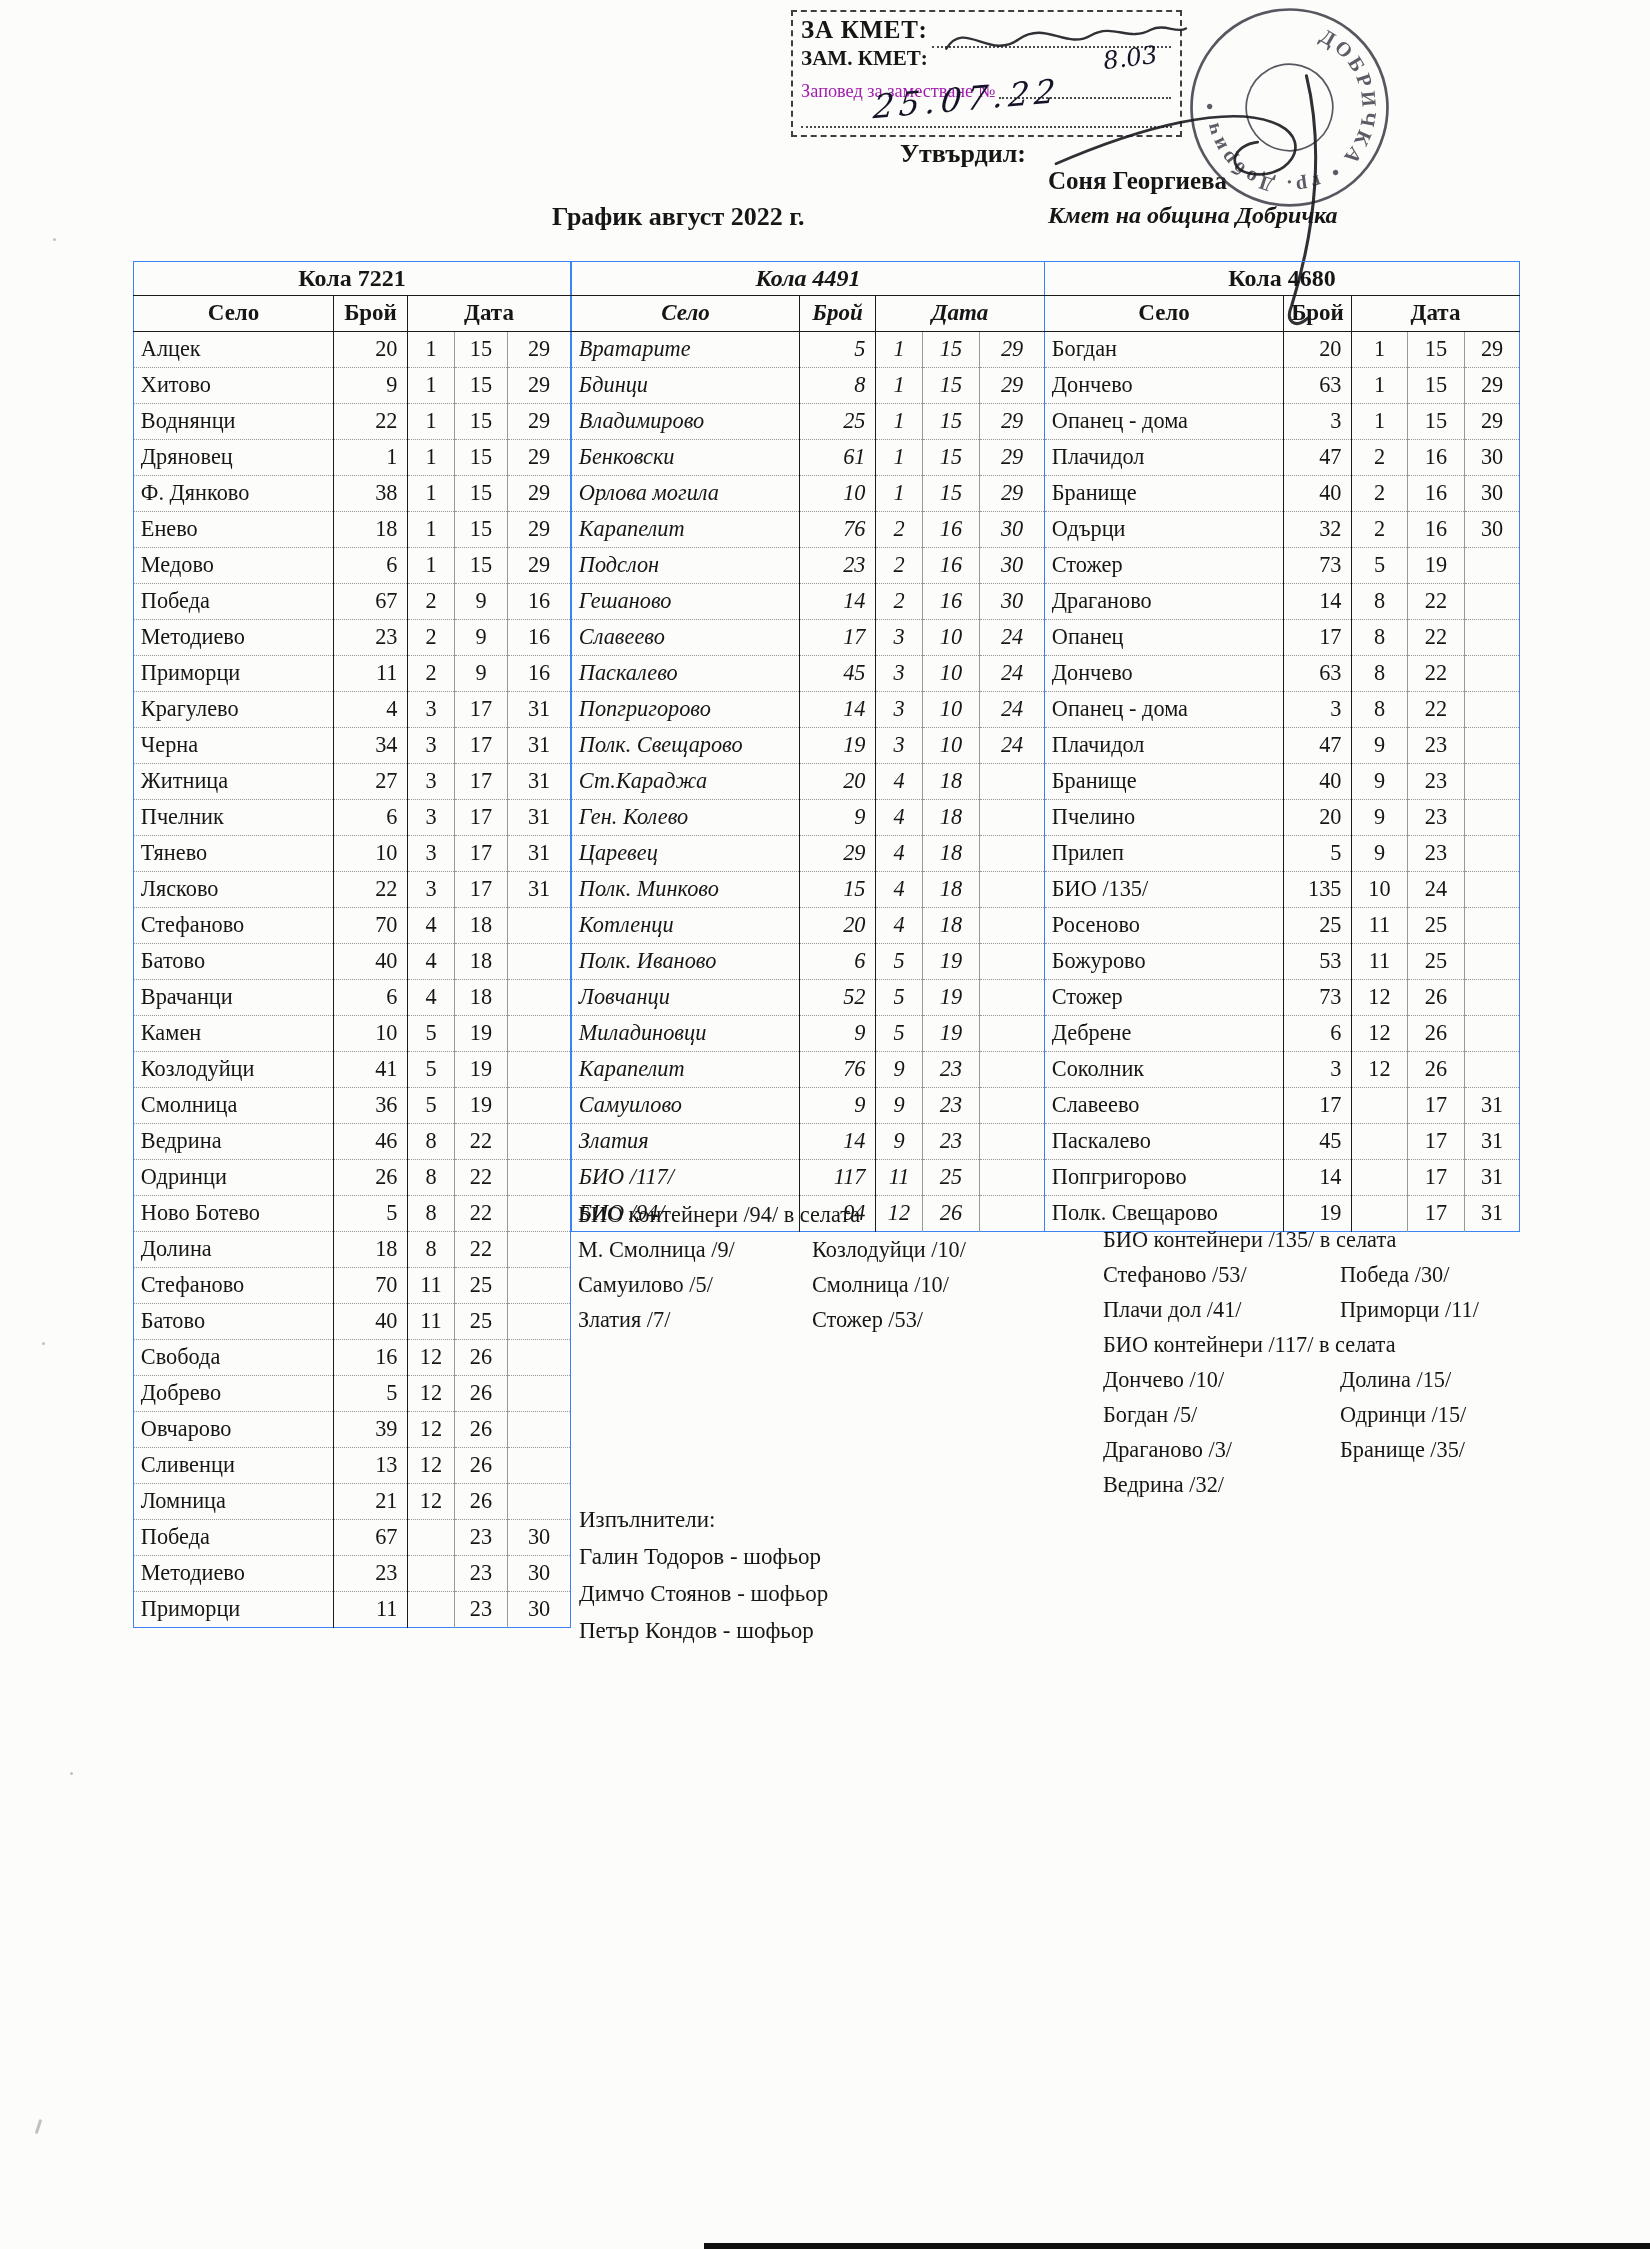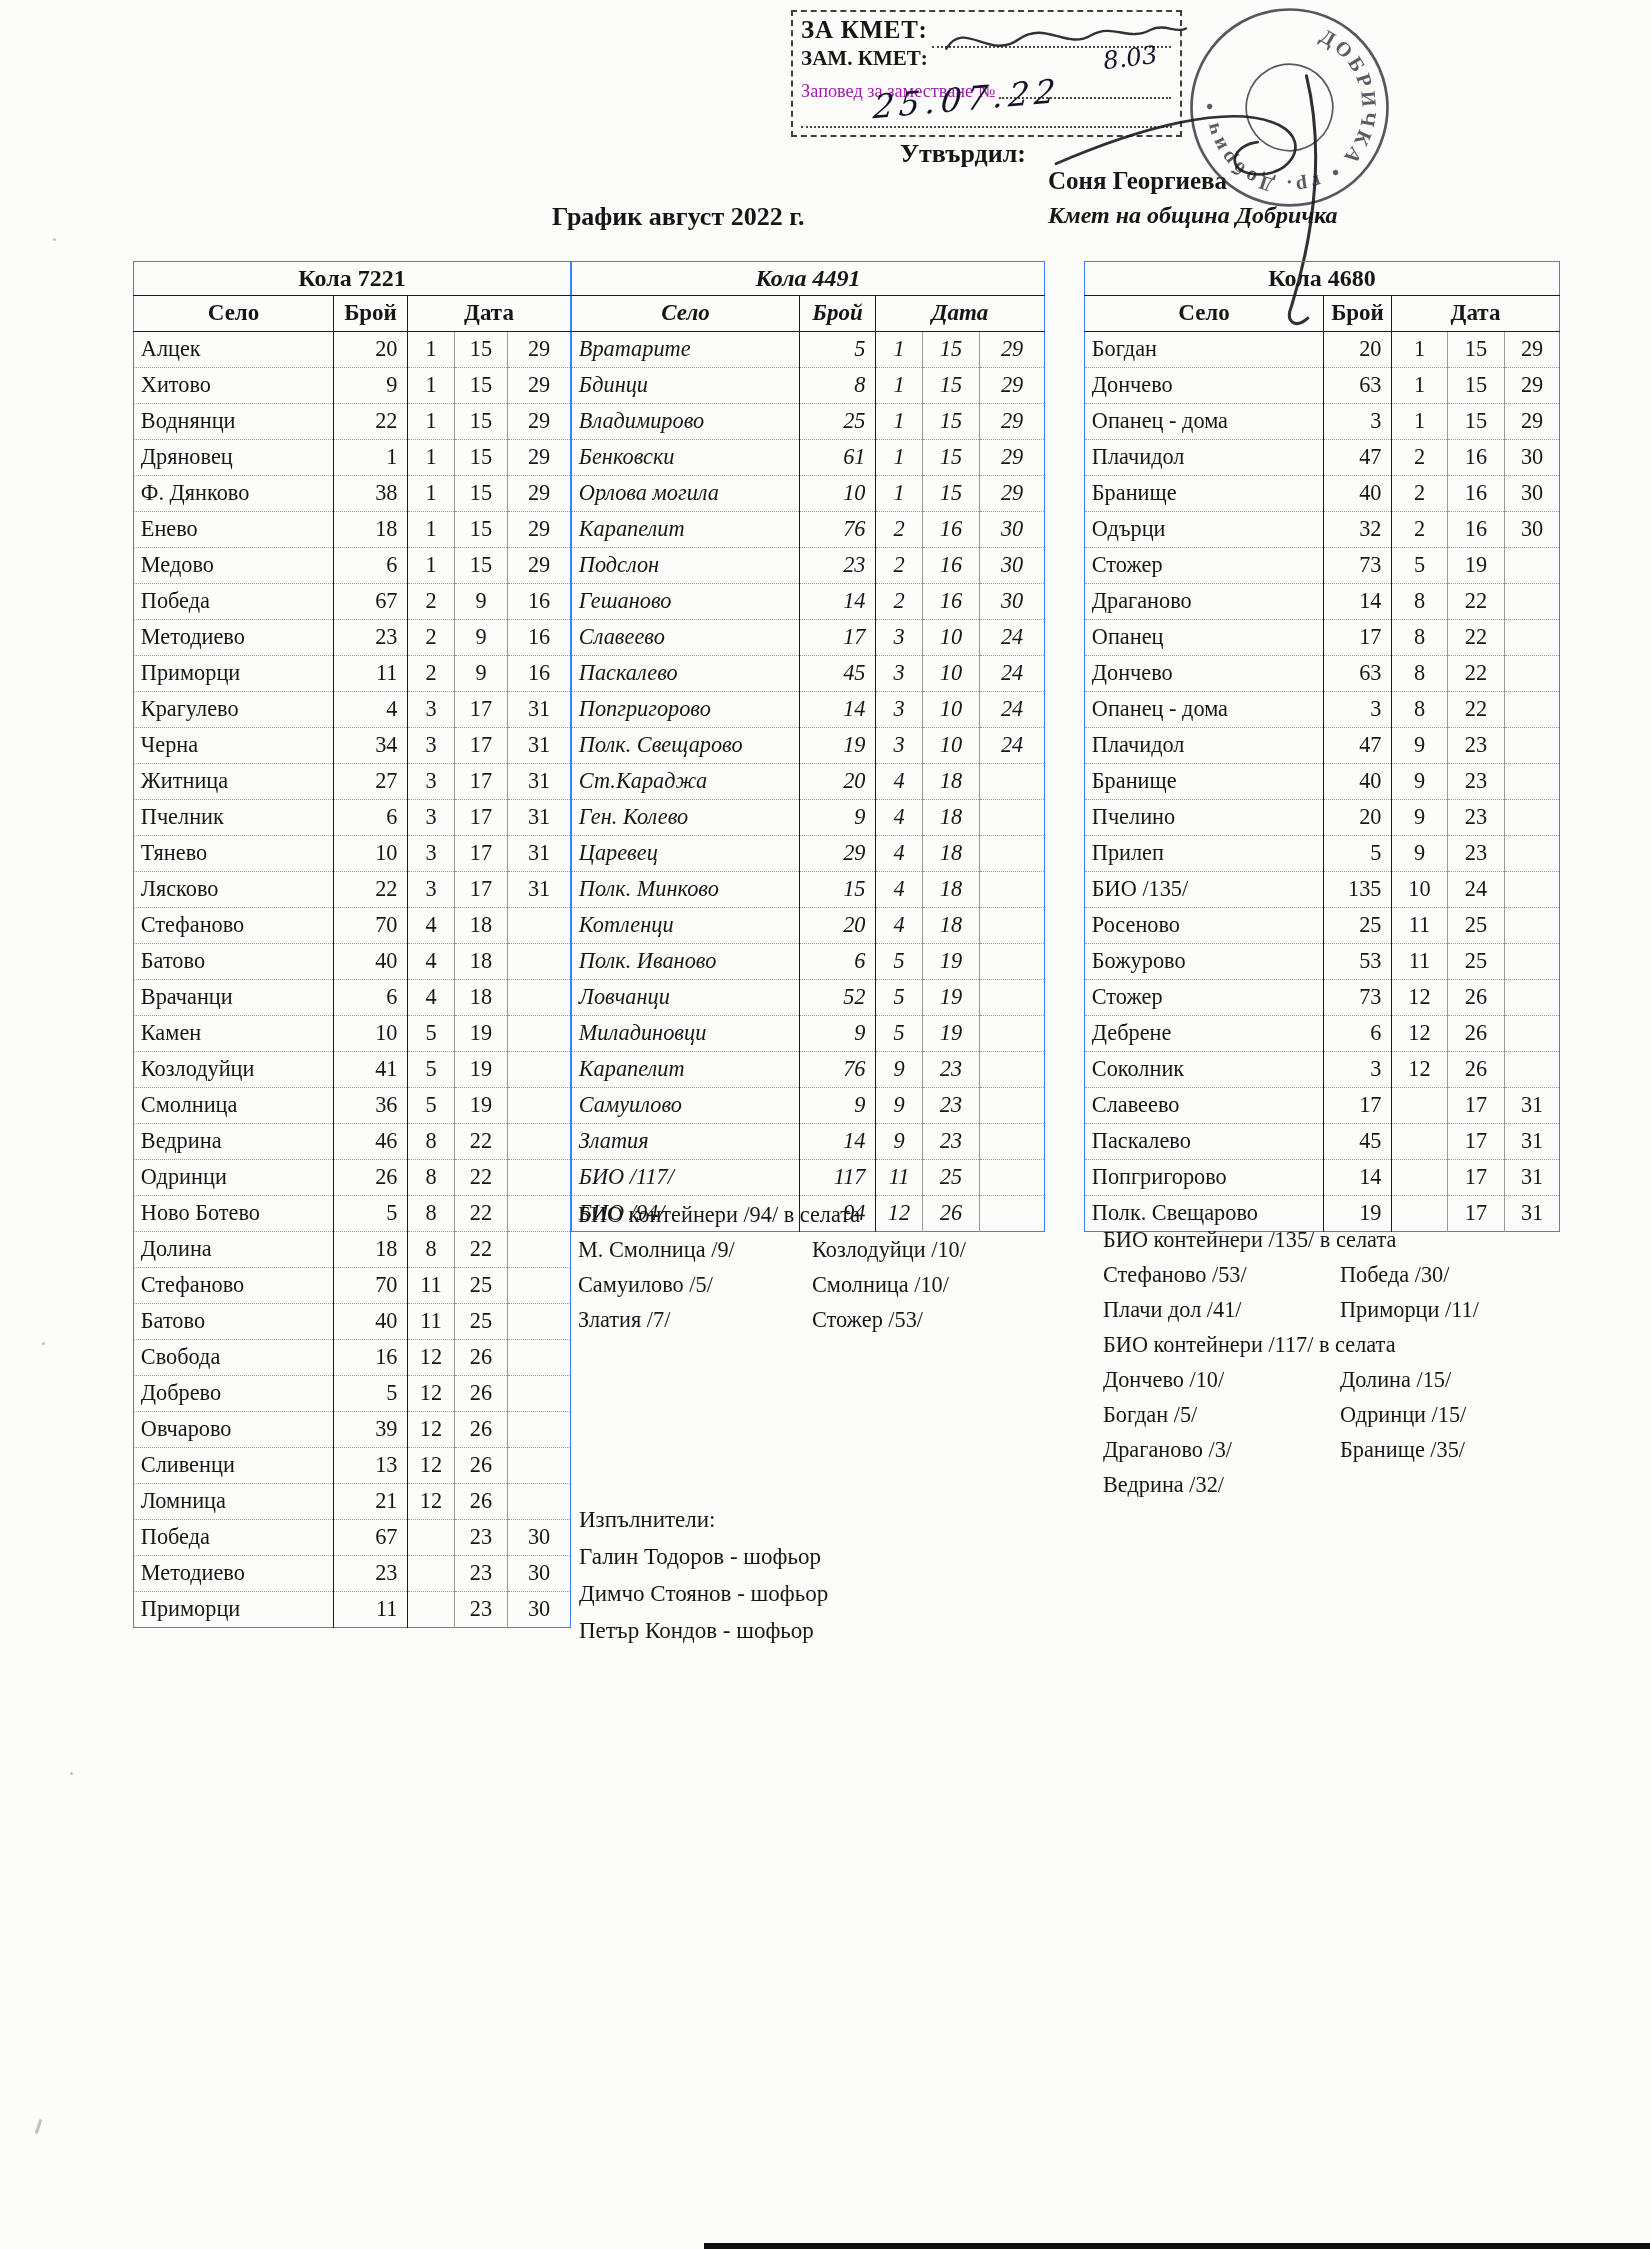--- a/index.html
+++ b/index.html
@@ -26,21 +26,21 @@
   
   .approve{left:900px;top:139px;font-size:26px;font-weight:bold;}
   .approver-name{left:1048px;top:167px;font-size:25px;font-weight:bold;}
   .approver-role{left:1048px;top:202px;font-size:24px;font-style:italic;font-weight:600;}
   .doc-title{left:552px;top:202px;font-size:26px;font-weight:bold;}
 
   
   .tblhost{position:absolute;top:261px;}
   #tbl1{left:133px;} #tbl2{left:571px;} #tbl3{left:1044px;}
   table{table-layout:fixed;border-collapse:collapse;border:1px solid #3b82f6;}
-  #tbl1 table{width:438px;} #tbl2 table{width:473px;font-style:italic;} #tbl3 table{width:474px;margin-left:40px;}
+  #tbl1 table{width:438px;} #tbl2 table{width:473px;font-style:italic;} #tbl3 table{width:474px;}
   #tbl1 .cv{width:200px}#tbl1 .cc{width:74px}#tbl1 .cd1{width:47px}#tbl1 .cd2{width:53px}#tbl1 .cd3{width:63px}
   #tbl2 .cv{width:228px}#tbl2 .cc{width:76px}#tbl2 .cd1{width:47px}#tbl2 .cd2{width:57px}#tbl2 .cd3{width:65px}
   #tbl3 .cv{width:239px}#tbl3 .cc{width:68px}#tbl3 .cd1{width:56px}#tbl3 .cd2{width:57px}#tbl3 .cd3{width:55px}
   th.car{height:31px;font-size:24px;font-weight:bold;text-align:center;border-bottom:1.4px solid #1c1c1c;}
   th.hv,th.hc,th.hd{height:32.5px;font-size:23px;font-weight:bold;text-align:center;border-bottom:1.4px solid #1c1c1c;}
   th.hc,th.hd{border-left:1.4px solid #1c1c1c;}
   td{height:35px;font-size:22.3px;border-bottom:0.7px dotted #979790;overflow:hidden;white-space:nowrap;}
   td.v{text-align:left;padding:0 2.7px 0 6.8px;}
   td.c{text-align:right;padding:0 9.5px 0 1.4px;border-left:1.4px solid #1c1c1c;}
   td.d{text-align:center;padding:0;}

